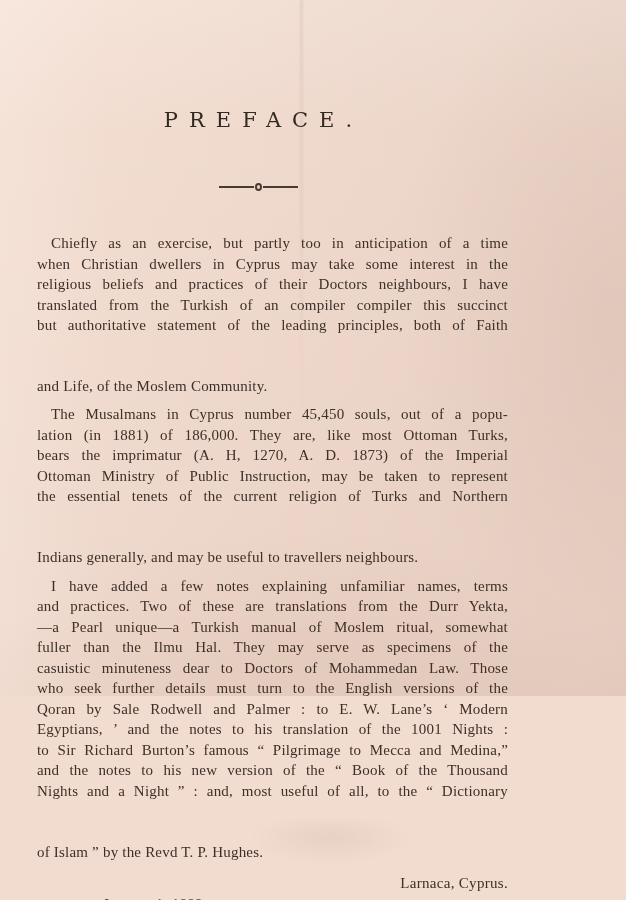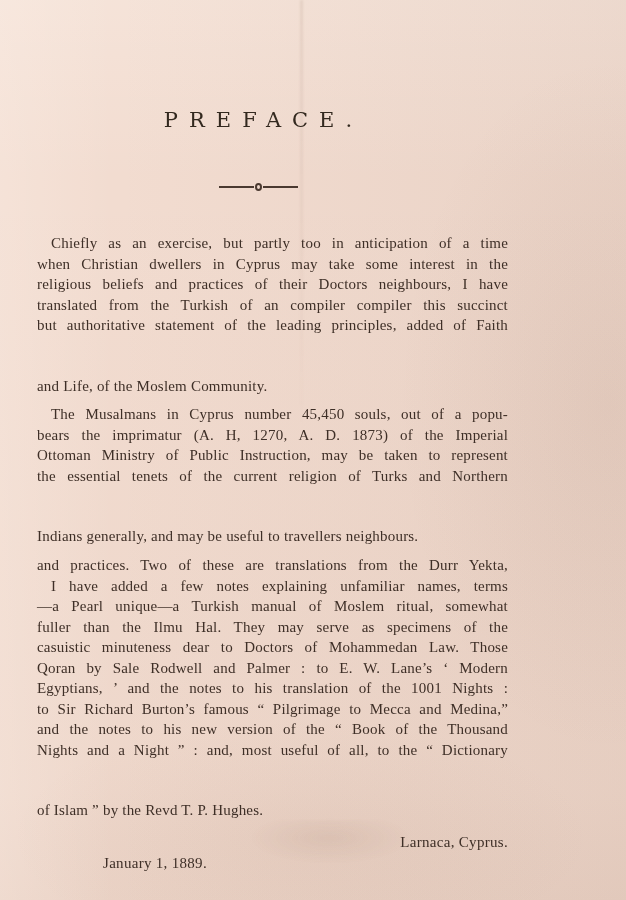--- a/index.html
+++ b/index.html
@@ -10,21 +10,21 @@
     --ink-soft:#4a3930;
   }
   *{margin:0;padding:0;box-sizing:border-box;}
   html,body{width:626px;height:900px;overflow:hidden;}
   body{
     font-family:"Liberation Serif", serif;
     background:var(--paper);
   }
   .page{
     position:relative;
-    width:626px;height:900px;
+    width:626px;height:696px;
     background:
       
       radial-gradient(420px 170px at 48% 93%, rgba(140,95,70,0.06), rgba(140,95,70,0) 70%),
       radial-gradient(300px 500px at 97% 45%, rgba(120,80,60,0.07), rgba(120,80,60,0) 70%),
       linear-gradient(90deg, rgba(255,245,238,0.25) 0%, rgba(255,245,238,0) 18%, rgba(120,80,60,0.03) 55%, rgba(120,80,60,0.07) 100%),
       linear-gradient(180deg, rgba(255,248,242,0.25) 0%, rgba(255,248,242,0) 20%, rgba(140,95,70,0.04) 88%, rgba(140,95,70,0.08) 100%),
       var(--paper);
   }
   .crease-v{
     position:absolute;left:300px;top:0;width:3px;height:430px;
@@ -88,38 +88,40 @@
     <span class="orn-line"></span>
   </div>
 
   <div class="textblock">
 
     <div class="para">
       <div class="line first">Chiefly as an exercise, but partly too in anticipation of a time</div>
       <div class="line">when Christian dwellers in Cyprus may take some interest in the</div>
       <div class="line">religious beliefs and practices of their Doctors neighbours, I have</div>
       <div class="line">translated from the Turkish of an compiler compiler this succinct</div>
-      <div class="line">but authoritative statement of the leading principles, added of Faith</div>
+      <div class="line">but authoritative statement of the leading principles, both of Faith</div>
       <div class="line last">and Life, of the Moslem Community.</div>
     </div>
 
     <div class="para">
       <div class="line first">The Musalmans in Cyprus number 45,450 souls, out of a popu-</div>
+      <div class="line">lation (in 1881) of 186,000.  They are, like most Ottoman Turks,</div>
       <div class="line">bears the imprimatur (A. H, 1270, A. D. 1873) of the Imperial</div>
       <div class="line">Ottoman Ministry of Public Instruction, may be taken to represent</div>
       <div class="line">the essential tenets of the current religion of Turks and Northern</div>
       <div class="line last">Indians generally, and may be useful to travellers neighbours.</div>
     </div>
 
     <div class="para">
+      <div class="line first">I have added a few notes explaining unfamiliar names, terms</div>
       <div class="line">and practices.  Two of these are translations from the Durr Yekta,</div>
-      <div class="line first">I have added a few notes explaining unfamiliar names, terms</div>
       <div class="line">—a Pearl unique—a Turkish manual of Moslem ritual, somewhat</div>
       <div class="line">fuller than the Ilmu Hal.  They may serve as specimens of the</div>
       <div class="line">casuistic minuteness dear to Doctors of Mohammedan Law.  Those</div>
+      <div class="line">who seek further details must turn to the English versions of the</div>
       <div class="line">Qoran by Sale Rodwell and Palmer : to E. W. Lane’s ‘ Modern</div>
       <div class="line">Egyptians, ’ and the notes to his translation of the 1001 Nights :</div>
       <div class="line">to Sir Richard Burton’s famous “ Pilgrimage to Mecca and Medina,”</div>
       <div class="line">and the notes to his new version of the “ Book of the Thousand</div>
       <div class="line">Nights and a Night ” : and, most useful of all, to the “ Dictionary</div>
       <div class="line last">of Islam ” by the Revd T. P. Hughes.</div>
     </div>
 
     <div class="signature">
       <div class="sig-place">Larnaca, Cyprus.</div>

